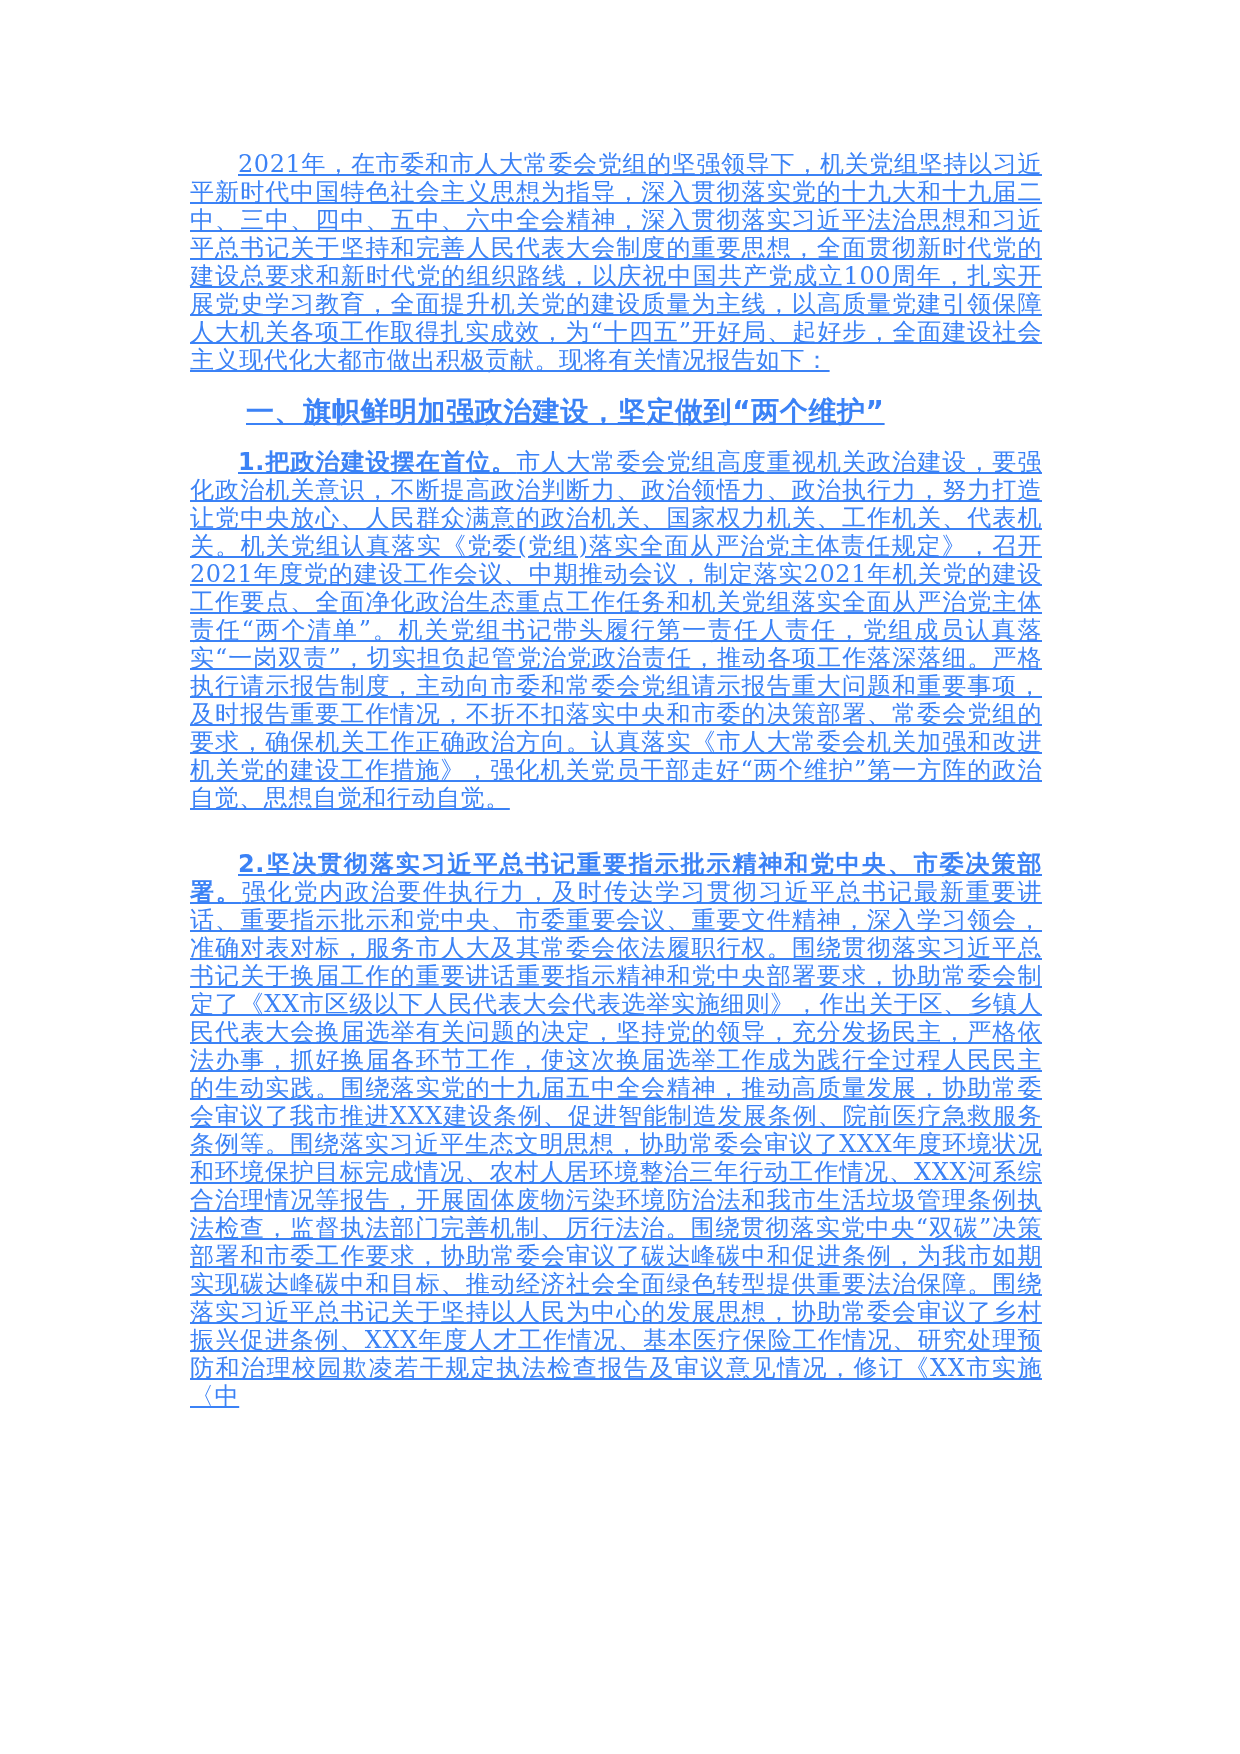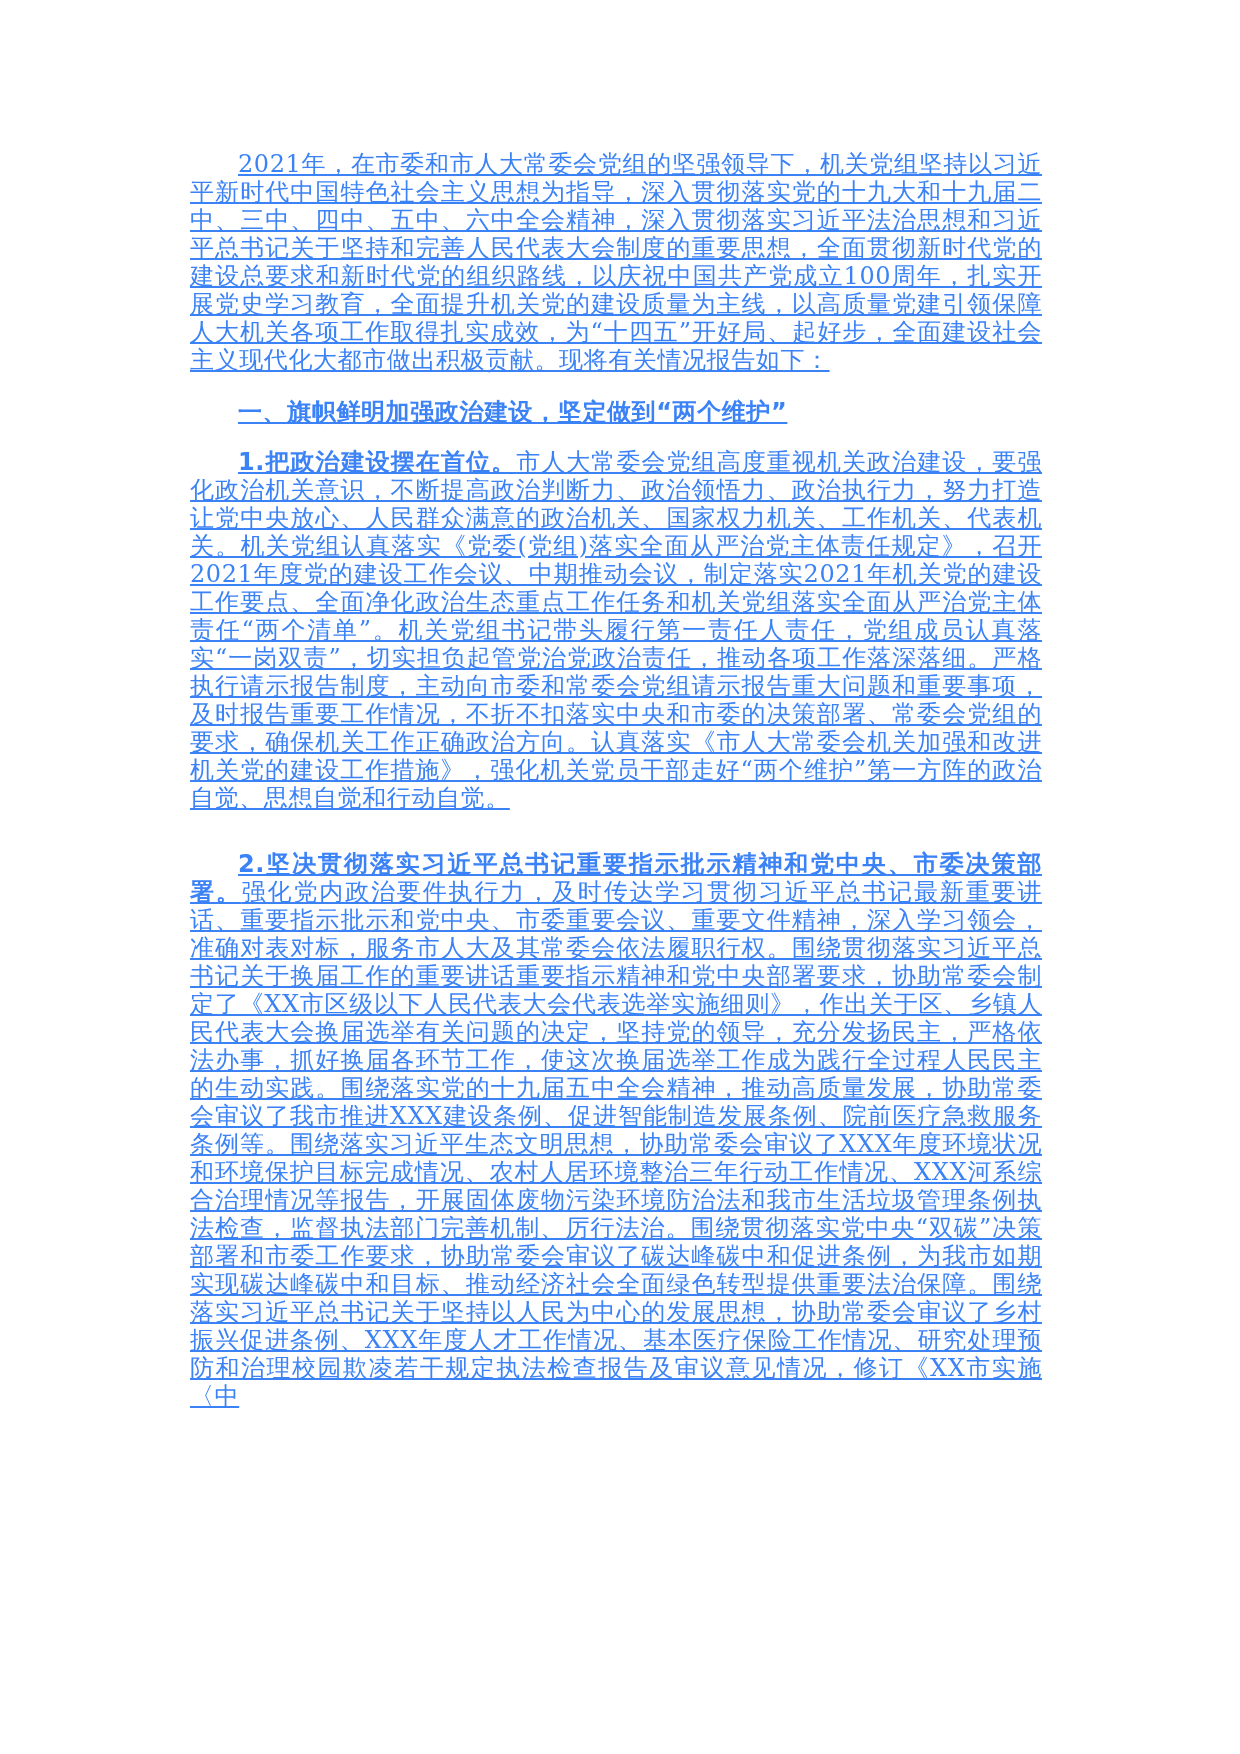--- a/index.html
+++ b/index.html
@@ -17,21 +17,21 @@
     letter-spacing: 0.6px;
     text-decoration: underline;
   }
   .para { margin: 0; text-indent: 2em; }
   .para.p1 { margin-bottom: 24px; }
   .heading {
     margin: 0 0 22px 0;
     text-indent: 2em;
     font-family: "DejaVu Sans", "Liberation Sans", sans-serif;
     font-weight: bold;
-    font-size: 24px;
+    font-size: 28px;
   }
   .lead {
     font-family: "DejaVu Sans", "Liberation Sans", sans-serif;
     font-weight: bold;
   }
   .para.s1 { margin-bottom: 38px; }
 </style>
 </head>
 <body>
 

